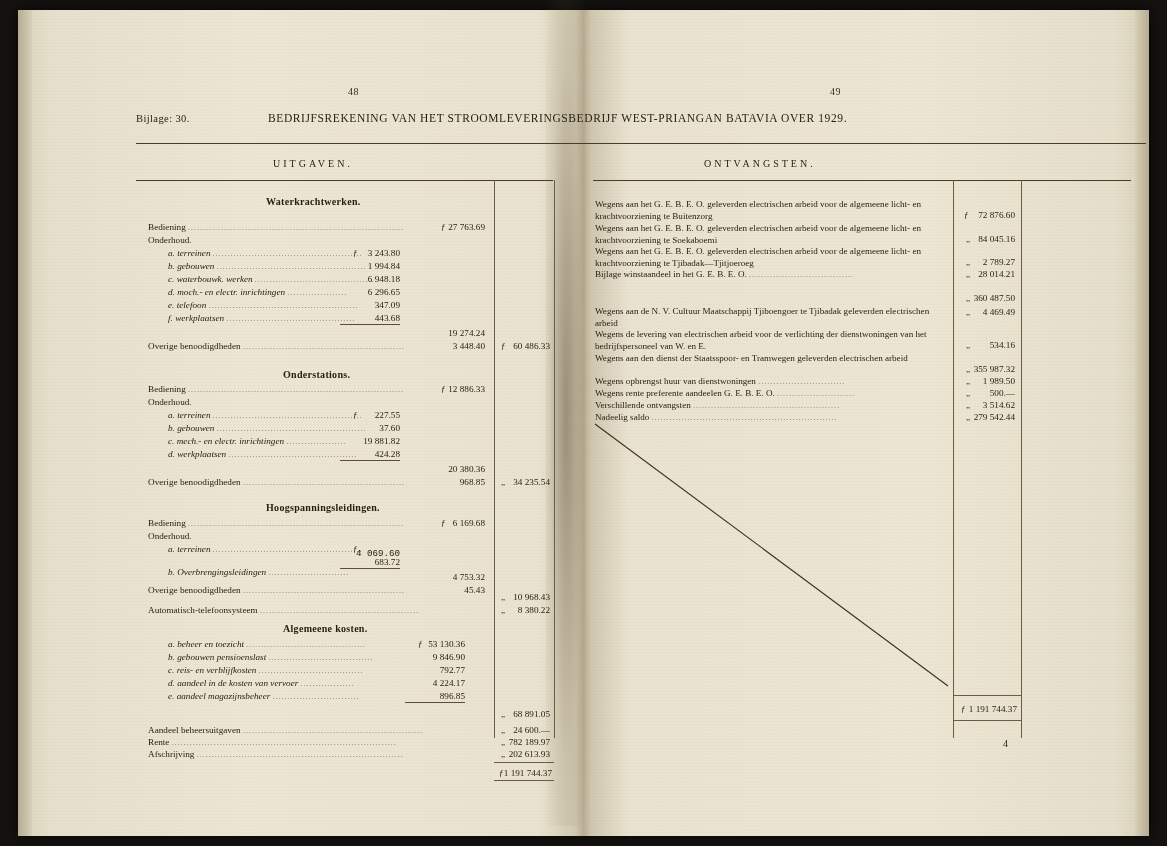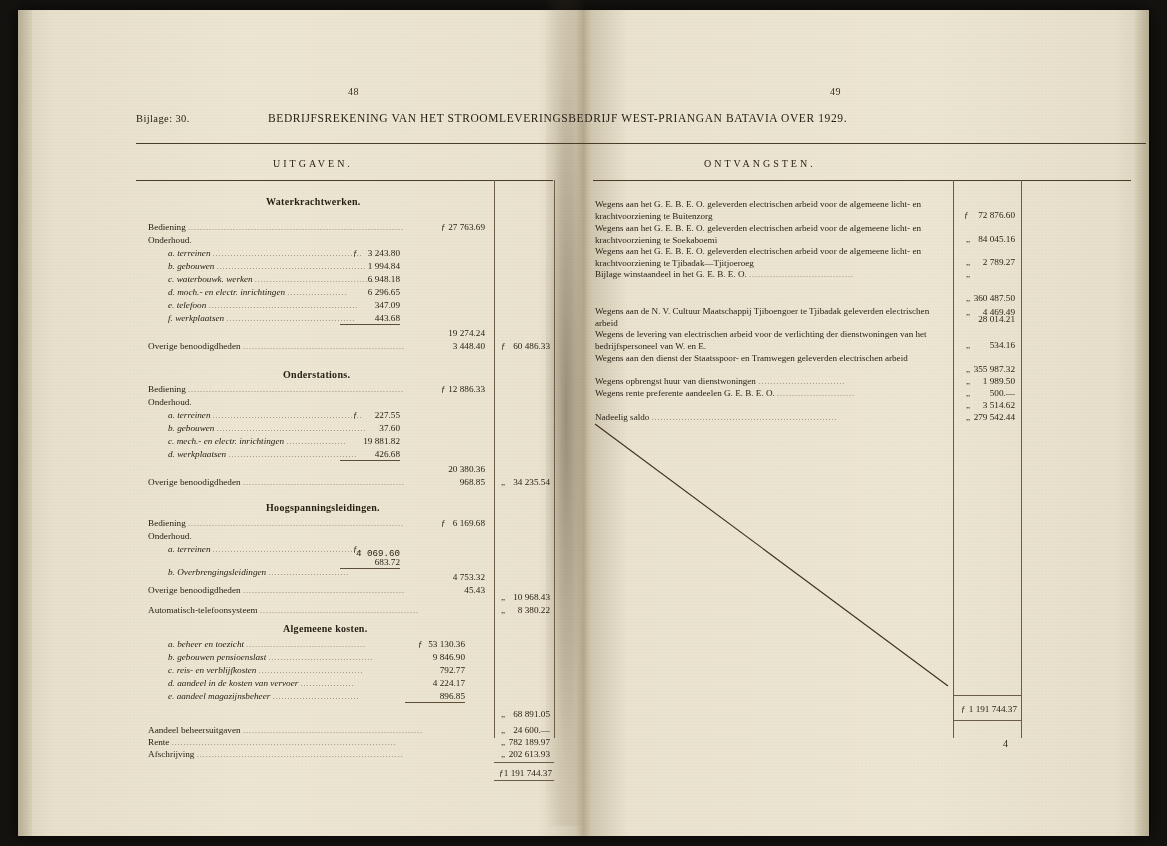--- a/index.html
+++ b/index.html
@@ -275,21 +275,21 @@
     <div class="row italic" style="left:150px; top:426px;">
       <span>c.  mech.- en electr. inrichtingen</span>
       <span class="leader" style="width:72px;">....................</span>
     </div>
     <div class="num" style="left:320px; top:426px; width:62px;">19 881.82</div>
 
     <div class="row italic" style="left:150px; top:439px;">
       <span>d.  werkplaatsen</span>
       <span class="leader" style="width:160px;">...........................................</span>
     </div>
-    <div class="num" style="left:320px; top:439px; width:62px;">426.68</div>
+    <div class="num" style="left:320px; top:439px; width:62px;">424.28</div>
 
     <div class="subline" style="left:322px; top:450px; width:60px;"></div>
     <div class="num" style="left:405px; top:454px; width:62px;">20 380.36</div>
 
     <div class="row" style="left:130px; top:467px;">
       <span>Overige benoodigdheden</span>
       <span class="leader" style="width:205px;">......................................................</span>
     </div>
     <div class="num" style="left:405px; top:467px; width:62px;">968.85</div>
 
@@ -425,21 +425,21 @@
 
     <div class="rtext" style="left:12px; top:236px; width:354px;">Wegens aan het G. E. B. E. O. geleverden electrischen arbeid voor de algemeene licht- en krachtvoorziening te Tjibadak—Tjitjoeroeg</div>
     <div class="cur" style="left:383px; top:247px;">„</div>
     <div class="num" style="left:368px; top:247px; width:64px;">2 789.27</div>
 
     <div class="rtext" style="left:12px; top:259px; width:354px;">
       <span>Bijlage winstaandeel in het G. E. B. E. O.</span>
       <span class="leader" style="width:130px;">...................................</span>
     </div>
     <div class="cur" style="left:383px; top:259px;">„</div>
-    <div class="num" style="left:368px; top:259px; width:64px;margin-top:45px;">28 014.21</div>
+    <div class="num" style="left:368px; top:259px; width:64px;">28 014.21</div>
 
     <div class="cur" style="left:383px; top:283px;">„</div>
     <div class="num" style="left:368px; top:283px; width:64px;">360 487.50</div>
 
     <div class="rtext" style="left:12px; top:296px; width:354px;">Wegens aan de N. V. Cultuur Maatschappij Tjiboengoer te Tjibadak geleverden electrischen arbeid</div>
     <div class="cur" style="left:383px; top:297px;">„</div>
     <div class="num" style="left:368px; top:297px; width:64px;">4 469.49</div>
 
     <div class="rtext" style="left:12px; top:319px; width:354px;">Wegens de levering van electrischen arbeid voor de verlichting der dienstwoningen van het bedrijfspersoneel van W. en E.</div>
     <div class="cur" style="left:383px; top:330px;">„</div>
@@ -456,20 +456,24 @@
     <div class="cur" style="left:383px; top:366px;">„</div>
     <div class="num" style="left:368px; top:366px; width:64px;">1 989.50</div>
 
     <div class="rtext" style="left:12px; top:378px; width:354px;">
       <span>Wegens rente preferente aandeelen G. E. B. E. O.</span>
       <span class="leader" style="width:100px;">..........................</span>
     </div>
     <div class="cur" style="left:383px; top:378px;">„</div>
     <div class="num" style="left:368px; top:378px; width:64px;">500.—</div>
 
+    <div class="rtext" style="left:12px; top:390px; width:354px;">
+      <span>Verschillende ontvangsten</span>
+      <span class="leader" style="width:188px;">.................................................</span>
+    </div>
     <div class="cur" style="left:383px; top:390px;">„</div>
     <div class="num" style="left:368px; top:390px; width:64px;">3 514.62</div>
 
     <div class="rtext" style="left:12px; top:402px; width:354px;">
       <span>Nadeelig saldo</span>
       <span class="leader" style="width:248px;">..............................................................</span>
     </div>
     <div class="cur" style="left:383px; top:402px;">„</div>
     <div class="num" style="left:368px; top:402px; width:64px;">279 542.44</div>
 

